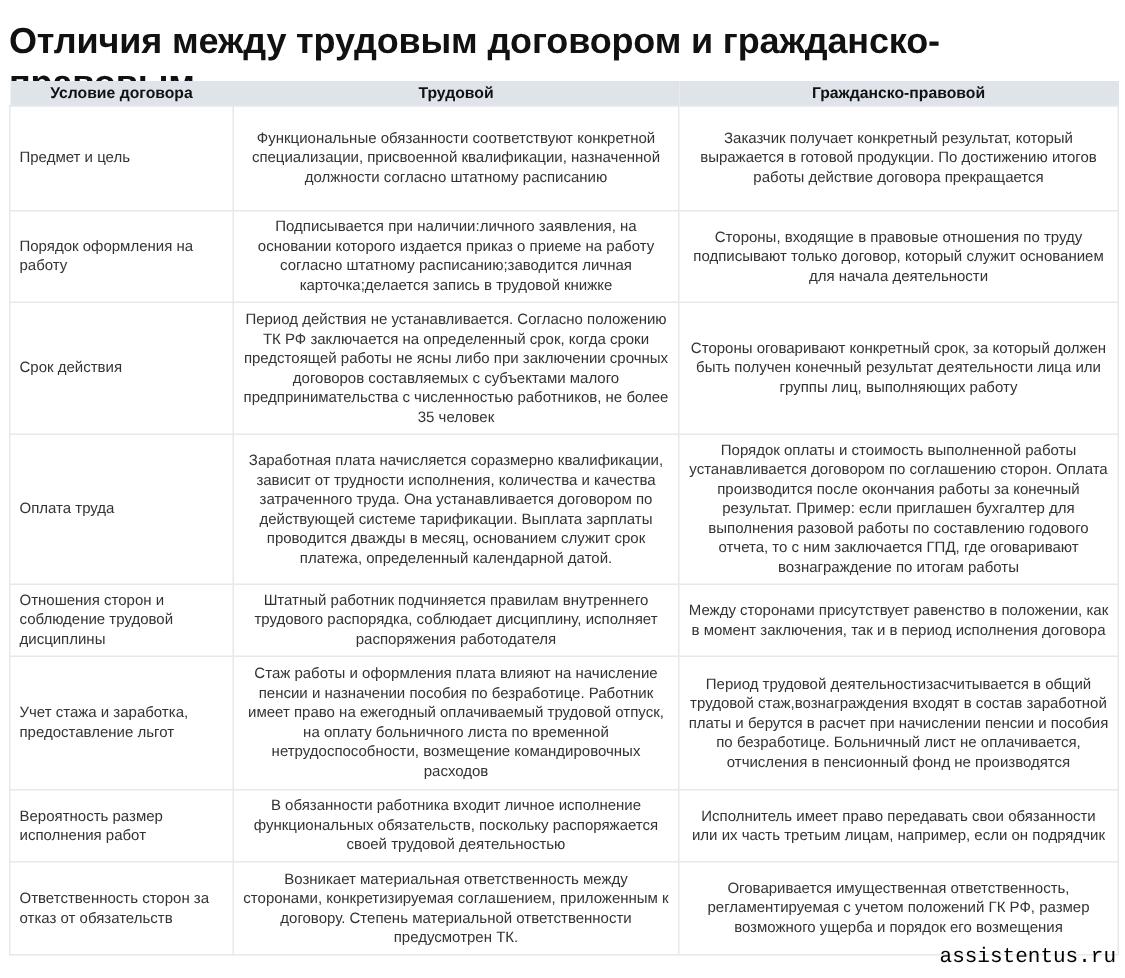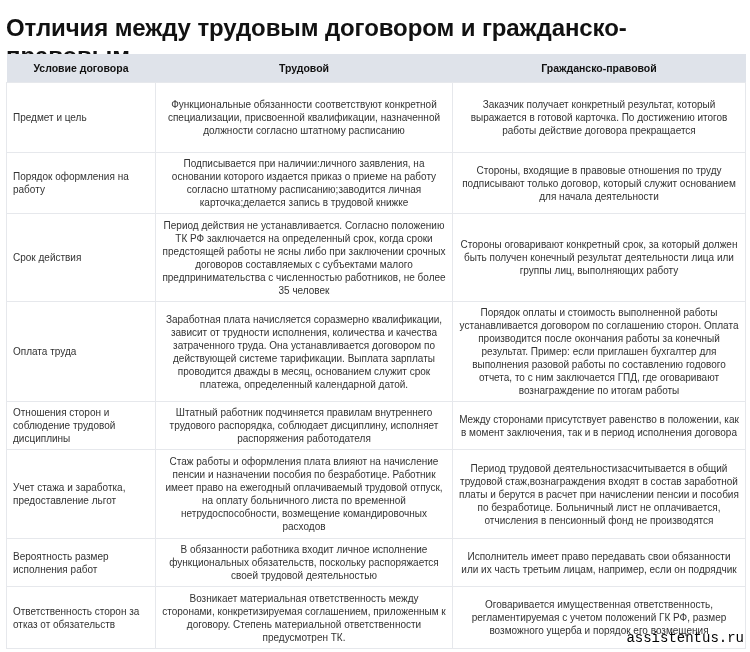--- a/index.html
+++ b/index.html
@@ -7,21 +7,21 @@
            font-family: "Liberation Sans", sans-serif; color: #222; }
     .title { position: absolute; left: 6px; top: 14px; margin: 0;
              font-family: "Liberation Sans", sans-serif; font-weight: bold;
              font-size: 24px; color: #111; letter-spacing: -0.1px; }
     table.cmp { position: absolute; left: 6px; top: 54px; width: 739px;
                 border-collapse: collapse; table-layout: fixed; }
     table.cmp col.c1 { width: 149px; }
     table.cmp col.c2 { width: 297px; }
     table.cmp col.c3 { width: 293px; }
     table.cmp th { background: #dfe3ea; font-size: 10.5px; font-weight: bold;
-                   color: #111; height: 28px; padding: 0; text-align: center; }
+                   color: #111; height: 16px; padding: 0; text-align: center; }
     table.cmp td { border: 1px solid #e6e8ec; font-size: 10px; line-height: 13px;
                    color: #333; vertical-align: middle; padding: 4px 6px; }
     td.cond { padding-left: 8px; font-size: 10.3px; line-height: 15px; margin-left: 40px; }
     td.labor { padding-left: 8px; text-align: center; }
     td.civil { text-align: center; padding: 4px 10px; }
     .watermark { position: absolute; right: 6px; bottom: 6px; font-size: 14px;
                  color: #000000; font-family: Liberation Mono, monospace; }
   </style>
 </head>
 <body>
@@ -38,21 +38,21 @@
     <tr>
       <th>Условие договора</th>
       <th>Трудовой</th>
       <th>Гражданско-правовой</th>
     </tr>
   </thead>
   <tbody>
     <tr style="height:70px">
       <td class="cond">Предмет и цель</td>
       <td class="labor">Функциональные обязанности соответствуют конкретной специализации, присвоенной квалификации, назначенной должности согласно штатному расписанию</td>
-      <td class="civil">Заказчик получает конкретный результат, который выражается в готовой карточка. По достижению итогов работы действие договора прекращается</td>
+      <td class="civil">Заказчик получает конкретный результат, который выражается в готовой продукции. По достижению итогов работы действие договора прекращается</td>
     </tr>
     <tr style="height:61px">
       <td class="cond">Порядок оформления на работу</td>
       <td class="labor">Подписывается при наличии:личного заявления, на основании которого издается приказ о приеме на работу согласно штатному расписанию;заводится личная карточка;делается запись в трудовой книжке</td>
       <td class="civil">Стороны, входящие в правовые отношения по труду подписывают только договор, который служит основанием для начала деятельности</td>
     </tr>
     <tr style="height:88px">
       <td class="cond">Срок действия</td>
       <td class="labor">Период действия не устанавливается. Согласно положению ТК РФ заключается на определенный срок, когда сроки предстоящей работы не ясны либо при заключении срочных договоров составляемых с субъектами малого предпринимательства с численностью работников, не более 35 человек</td>
       <td class="civil">Стороны оговаривают конкретный срок, за который должен быть получен конечный результат деятельности лица или группы лиц, выполняющих работу</td>

